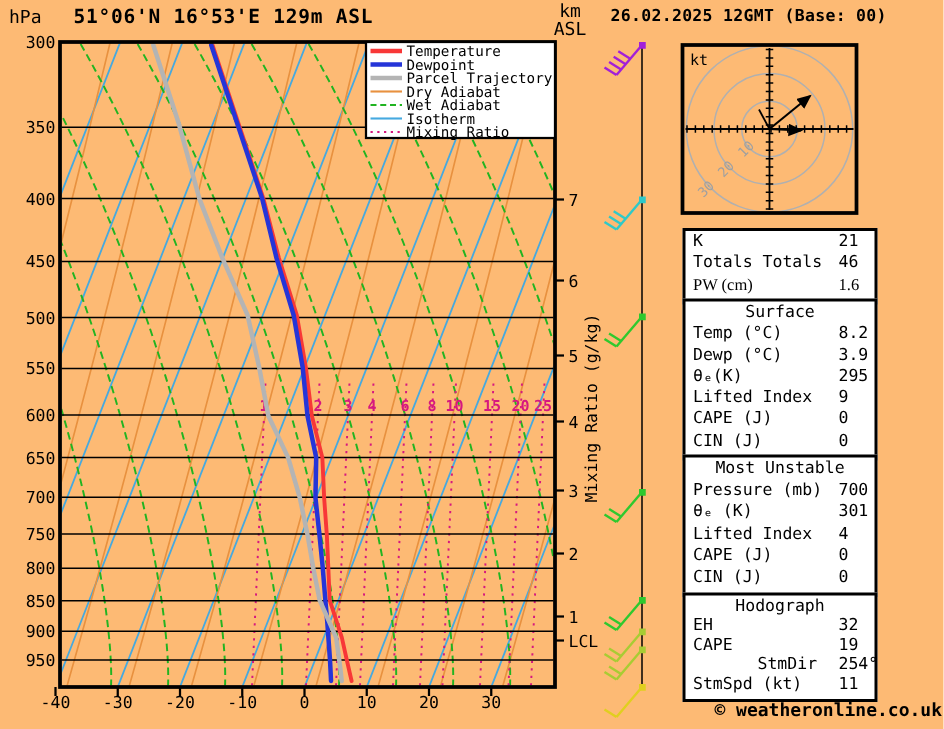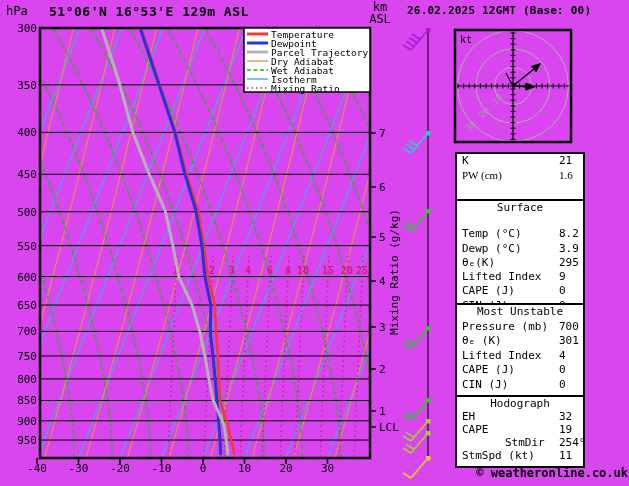--- a/index.html
+++ b/index.html
@@ -1,16 +1,16 @@
 <!DOCTYPE html>
 <html><head>
 <meta charset="utf-8">
 <style>
   html,body{margin:0;padding:0;background:#fff;}
-  .wrap{position:relative;width:629px;height:486px;background:#d946ef;color:#000;
+  .wrap{position:relative;width:629px;height:486px;background:#fdba74;color:#000;
         font-family:"DejaVu Sans Mono",monospace;overflow:hidden;}
   .abs{position:absolute;white-space:nowrap;}
   .hpa{left:6px;top:4px;font-size:12px;}
   .title-left{left:49px;top:4px;font-size:13px;font-weight:bold;letter-spacing:.5px;}
   .title-right{left:407px;top:4px;font-size:11px;font-weight:bold;letter-spacing:.2px;}
   .kmasl{left:360px;top:1px;width:40px;text-align:center;font-size:12px;line-height:12px;}
   .footer{left:444px;top:466px;width:184px;font-size:12px;font-weight:bold;text-align:right;}
   .xlabel{left:40px;top:469px;width:330px;text-align:center;font-size:12px;font-weight:bold;letter-spacing:.5px;}
   #chartsvg{position:absolute;left:0;top:0;}
   .panel{position:absolute;left:455px;width:126px;border:2px solid #000;background:#fff;font-size:11px;}
@@ -328,25 +328,26 @@
         <line x1="247" y1="79" x2="268" y2="79" stroke="#45a9e0" stroke-width="1.4"></line>
         <text x="271" y="82.5" font-size="9.5" font-family="&quot;DejaVu Sans Mono&quot;,monospace">Isotherm</text>
         <line x1="247" y1="88" x2="268" y2="88" stroke="#d6187f" stroke-width="1.4" stroke-dasharray="1.5 3"></line>
         <text x="271" y="91.5" font-size="9.5" font-family="&quot;DejaVu Sans Mono&quot;,monospace">Mixing Ratio</text>
       </g>
     </svg>
 
   <div id="panels">
       <div class="panel" style="top: 152px; height: 47px;">
         <div class="prow" style="line-height: 14.3333px;"><span>K</span><span class="pval">21</span></div>
+        <div class="prow" style="line-height: 14.3333px;"><span>Totals Totals</span><span class="pval">46</span></div>
         <div class="prow" style="line-height: 14.3333px; font-family: Liberation Serif, serif;"><span>PW (cm)</span><span class="pval">1.6</span></div>
       </div>
       <div class="panel" style="top: 199px; height: 104px;">
         <div class="ptitle" style="line-height: 14.2857px;">Surface</div>
-        <div class="prow" style="line-height: 14.2857px; margin-top: 12px;"><span>Temp (°C)</span><span class="pval">8.2</span></div>
+        <div class="prow" style="line-height: 14.2857px;"><span>Temp (°C)</span><span class="pval">8.2</span></div>
         <div class="prow" style="line-height: 14.2857px;"><span>Dewp (°C)</span><span class="pval">3.9</span></div>
         <div class="prow" style="line-height: 14.2857px;"><span>θₑ(K)</span><span class="pval">295</span></div>
         <div class="prow" style="line-height: 14.2857px;"><span>Lifted Index</span><span class="pval">9</span></div>
         <div class="prow" style="line-height: 14.2857px;"><span>CAPE (J)</span><span class="pval">0</span></div>
         <div class="prow" style="line-height: 14.2857px;"><span>CIN (J)</span><span class="pval">0</span></div>
       </div>
       <div class="panel" style="top: 303px; height: 91px;">
         <div class="ptitle" style="line-height: 14.5px;">Most Unstable</div>
         <div class="prow" style="line-height: 14.5px;"><span>Pressure (mb)</span><span class="pval">700</span></div>
         <div class="prow" style="line-height: 14.5px;"><span>θₑ (K)</span><span class="pval">301</span></div>

